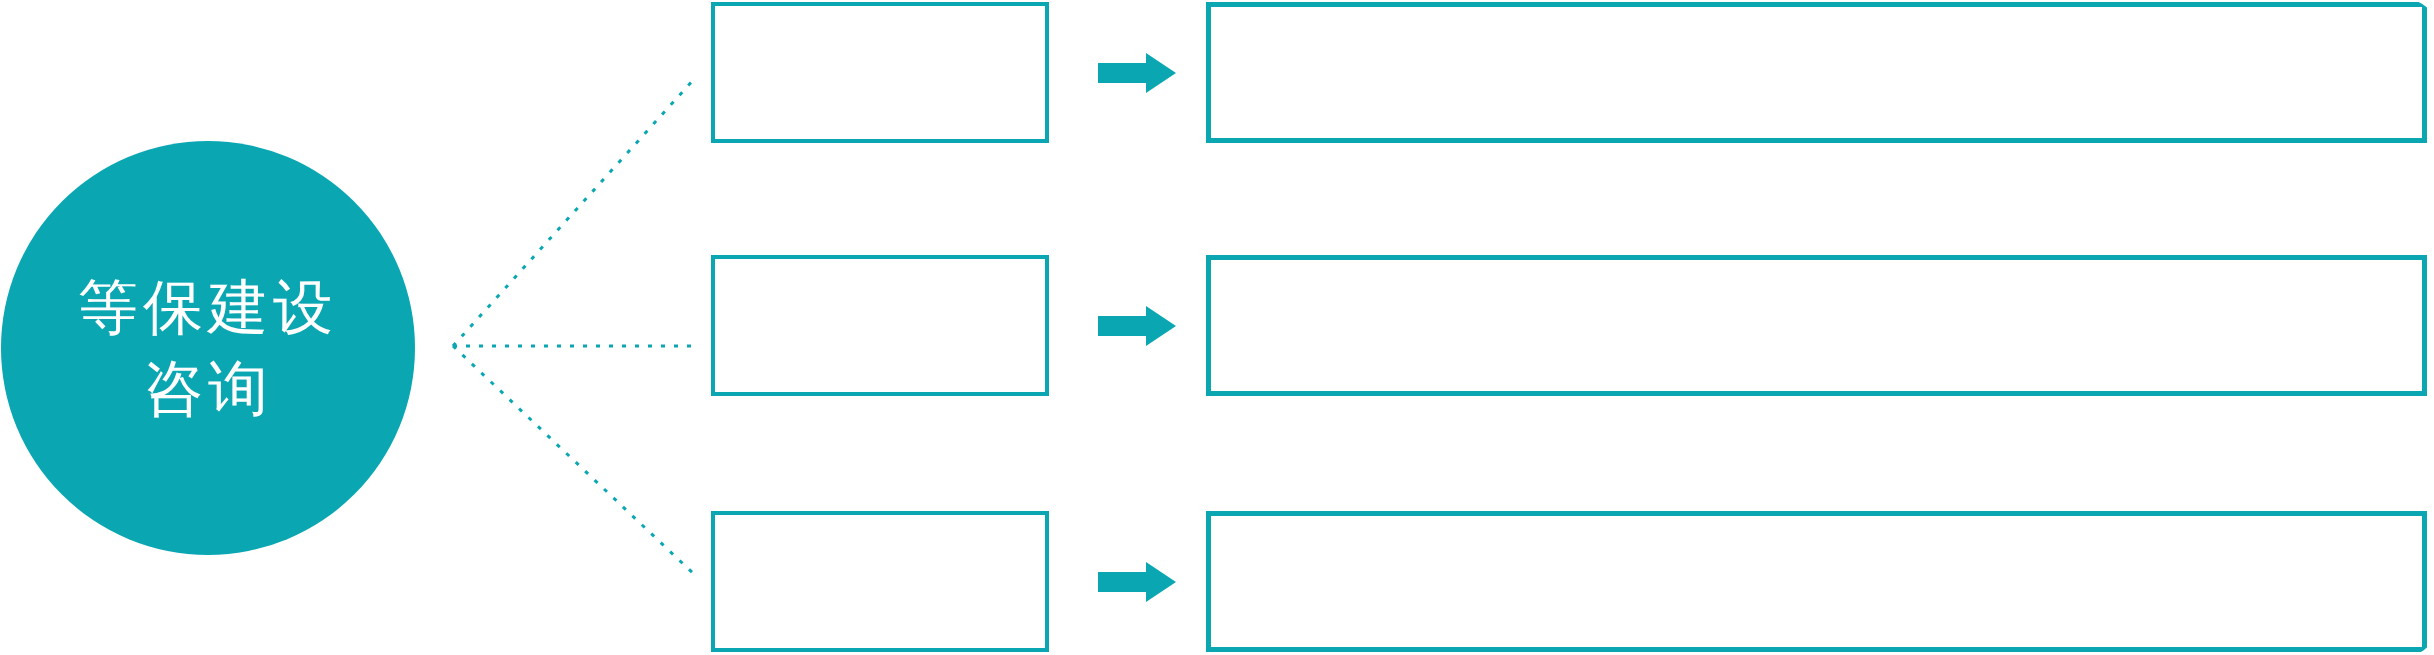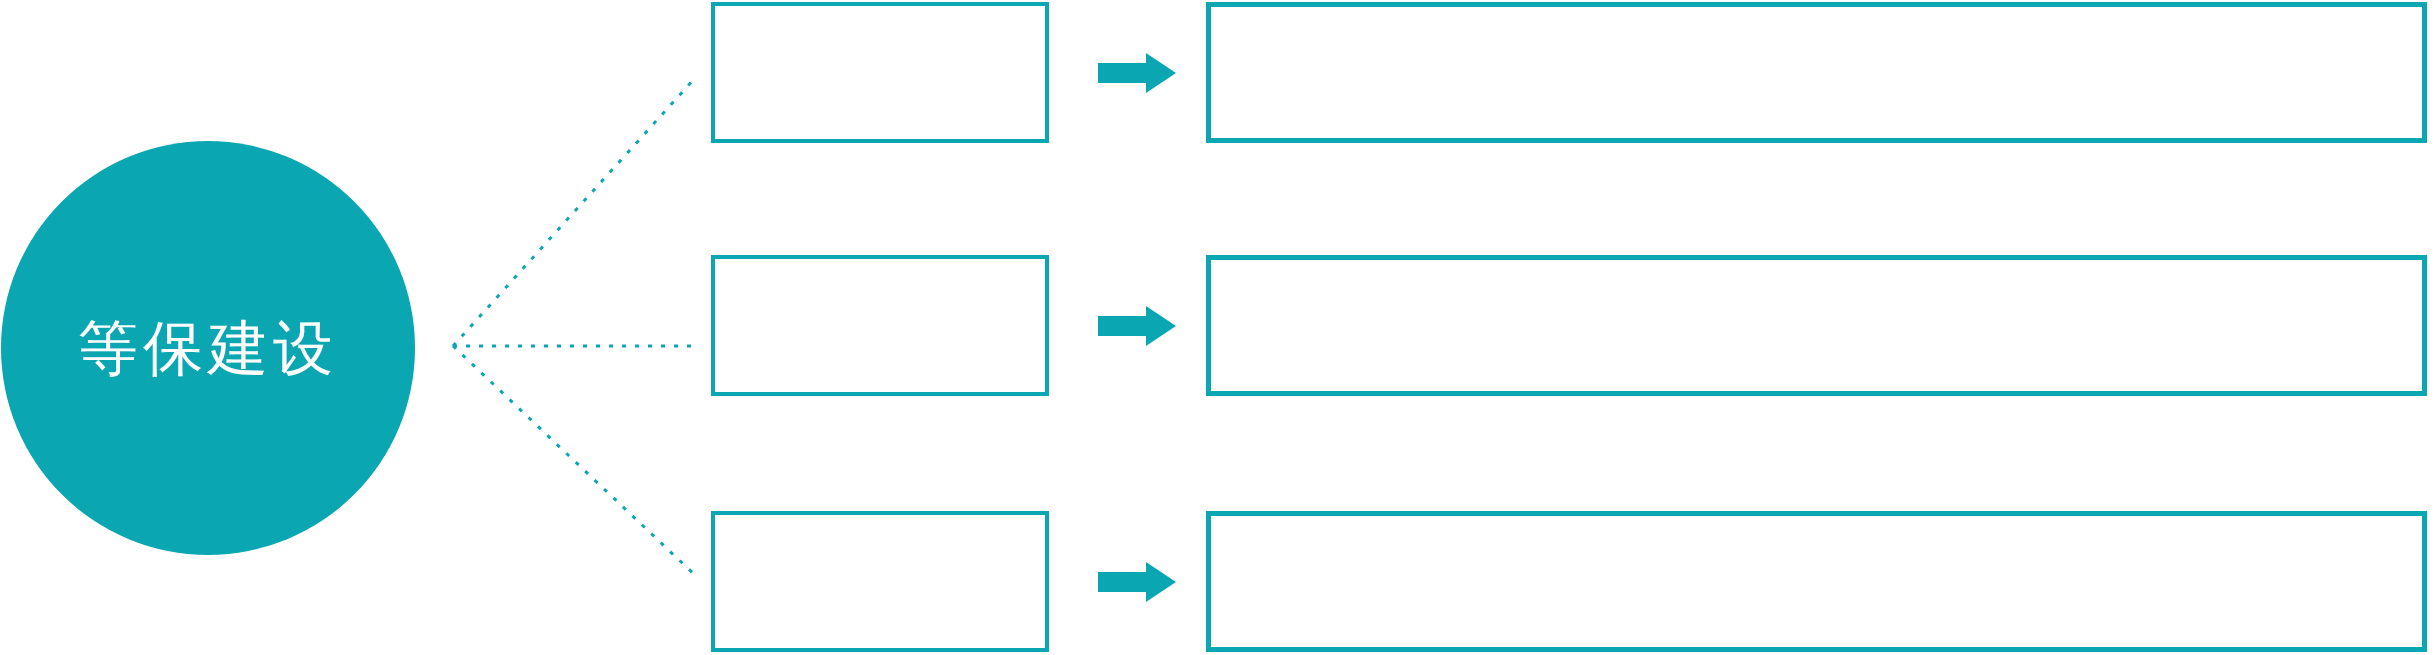--- a/index.html
+++ b/index.html
@@ -7,20 +7,21 @@
     padding: 0;
     background: #ffffff;
     font-family: "DejaVu Sans", "Liberation Sans", sans-serif;
   }
   .canvas {
     position: relative;
     width: 2434px;
     height: 655px;
     background: #ffffff;
     overflow: hidden;
+    border-radius: 25px;
   }
   
   .root-circle {
     position: absolute;
     left: 1px;
     top: 141px;
     width: 414px;
     height: 414px;
     border-radius: 50%;
     background: var(--teal, #0AA7B3);
@@ -109,20 +110,21 @@
 <div class="canvas">
 
   <svg class="connectors" viewBox="0 0 2434 655" xmlns="http://www.w3.org/2000/svg" aria-hidden="true">
     <line x1="453" y1="346" x2="695" y2="78"></line>
     <line x1="453" y1="346" x2="700" y2="346"></line>
     <line x1="453" y1="346" x2="697" y2="577"></line>
   </svg>
 
   <div class="root-circle">
     <div class="line">等保建设</div>
+    <div class="line">咨询</div>
   </div>
 
   <div class="row r0">
     <div class="branch-box">
       <span></span>
     </div>
     <div class="arrow-wrap">
       <svg width="78" height="40" viewBox="0 0 78 40" xmlns="http://www.w3.org/2000/svg" aria-hidden="true">
         <polygon points="0,10 48,10 48,0 78,20 48,40 48,30 0,30"></polygon>
       </svg>

